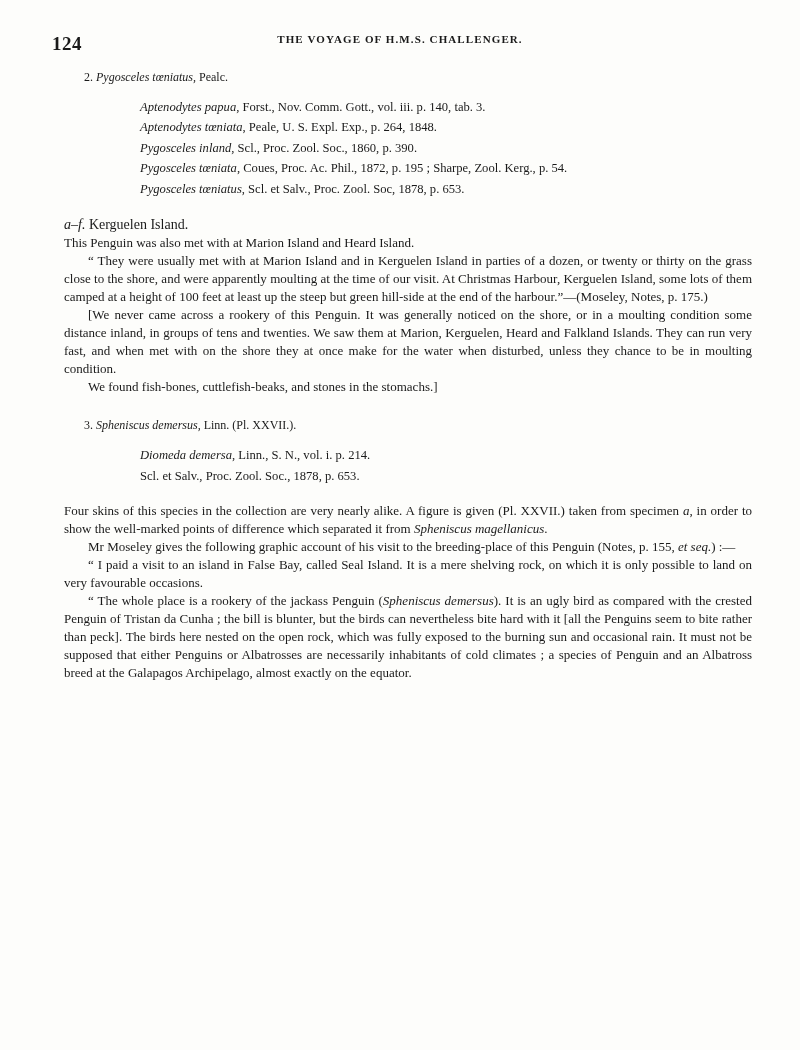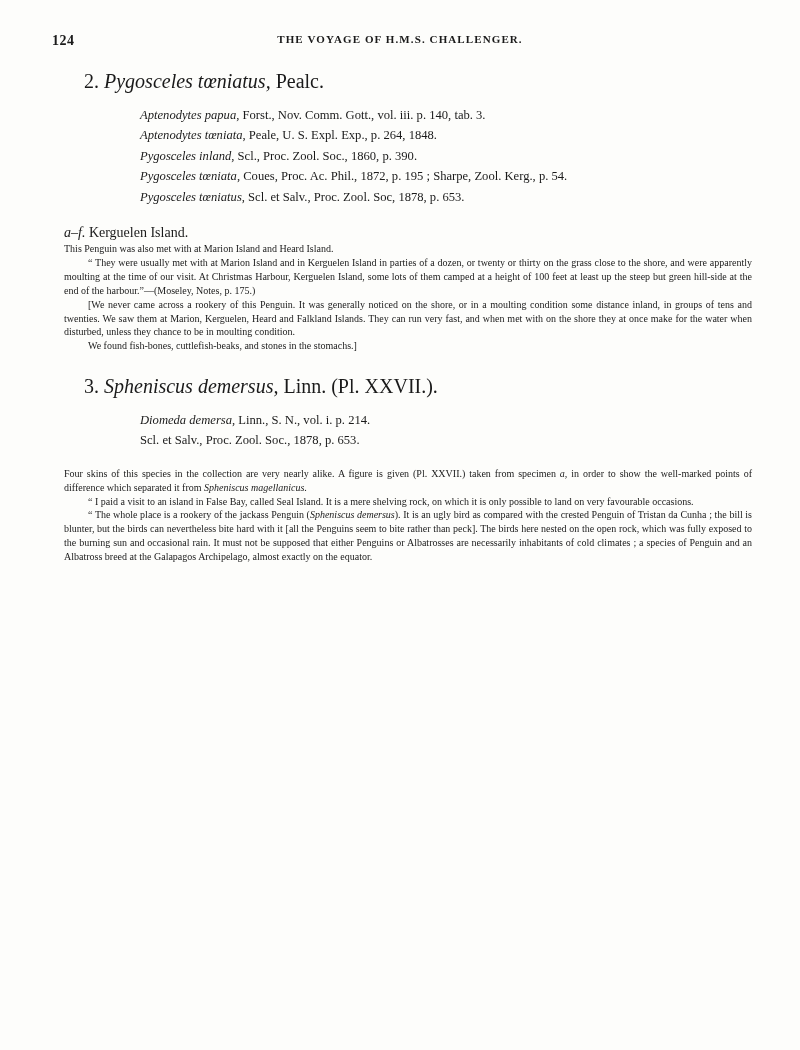--- a/index.html
+++ b/index.html
@@ -27,42 +27,42 @@
     position: absolute;
     left: 0;
     top: 33px;
     width: 800px;
     height: 22px;
   }
   .folio {
     position: absolute;
     left: 52px;
     top: 0;
-    font-size: 14px;
+    font-size: 19px;
     font-weight: bold;
     letter-spacing: 0.5px;
   }
   .running-title {
     position: absolute;
     left: 0;
     top: 0;
     width: 800px;
     text-align: center;
     font-size: 11px;
     font-weight: bold;
     letter-spacing: 1.1px;
   }
   .content {
     position: absolute;
     left: 64px;
     top: 70px;
     width: 688px;
   }
   .species-head {
-    font-size: 20px;
+    font-size: 12px;
     margin: 0 0 12px 0;
     padding-left: 20px;
   }
   .species-head .num {
     font-style: normal;
   }
   .species-head .sci {
     font-style: italic;
   }
   .species-head .auth {
@@ -76,21 +76,21 @@
   }
   .synonymy .syn-line {
     white-space: nowrap;
   }
   .synonymy .sci {
     font-style: italic;
     margin-top: 42px;
   }
   p.body {
     margin: 0 0 0 0;
-    font-size: 10px;
+    font-size: 13px;
     line-height: 1.385;
     text-align: justify;
     text-justify: inter-word;
   }
   p.body.indent {
     text-indent: 24px;
   }
   .loc {
     font-size: 14px;
     line-height: 1.385;
@@ -140,17 +140,18 @@
       <span class="sci">Spheniscus demersus,</span>
       <span class="auth">Linn. (Pl. XXVII.).</span>
     </div>
 
     <div class="synonymy">
       <div class="syn-line"><span class="sci">Diomeda demersa</span>, Linn., S. N., vol. i. p. 214.</div>
       <div class="syn-line">Scl. et Salv., Proc. Zool. Soc., 1878, p. 653.</div>
     </div>
 
     <p class="body">Four skins of this species in the collection are very nearly alike.   A figure is given (Pl. XXVII.) taken from specimen <span class="it">a</span>, in order to show the well-marked points of difference which separated it from <span class="it">Spheniscus magellanicus</span>.</p>
+    <p class="body indent">Mr Moseley gives the following graphic account of his visit to the breeding-place of this Penguin (Notes, p. 155, <span class="it">et seq.</span>) :—</p>
     <p class="body indent">“ I paid a visit to an island in False Bay, called Seal Island.   It is a mere shelving rock, on which it is only possible to land on very favourable occasions.</p>
     <p class="body indent">“ The whole place is a rookery of the jackass Penguin (<span class="it">Spheniscus demersus</span>).   It is an ugly bird as compared with the crested Penguin of Tristan da Cunha ; the bill is blunter, but the birds can nevertheless bite hard with it [all the Penguins seem to bite rather than peck].   The birds here nested on the open rock, which was fully exposed to the burning sun and occasional rain.   It must not be supposed that either Penguins or Albatrosses are necessarily inhabitants of cold climates ; a species of Penguin and an Albatross breed at the Galapagos Archipelago, almost exactly on the equator.</p>
 
   </div>
 </div>
 
 </body></html>

